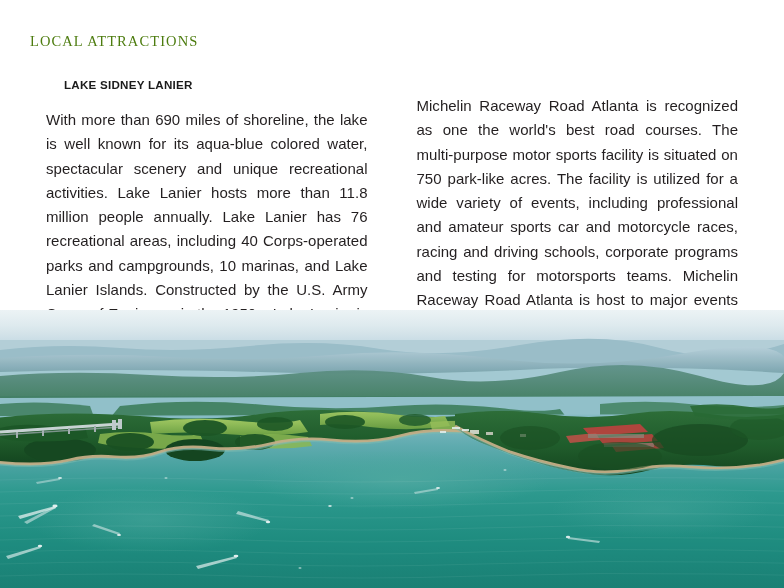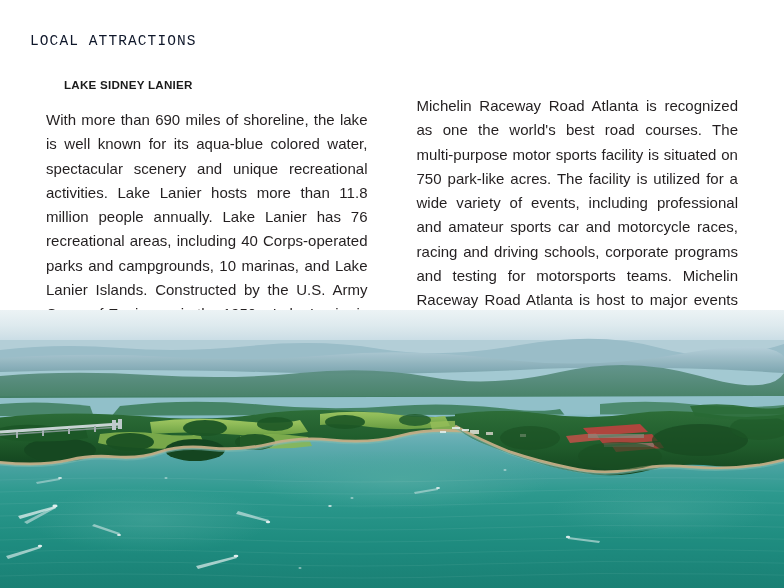--- a/index.html
+++ b/index.html
@@ -22,22 +22,22 @@
   }
 
   
   .section-title {
     position: absolute;
     left: 30px;
     top: 33px;
     font-size: 14.5px;
     letter-spacing: 1.1px;
     font-weight: 400;
-    color: #0f172a;
-    font-family: Liberation Mono, monospace;
+    color: #4d7c0f;
+    font-family: Liberation Serif, serif;
     white-space: nowrap;
   }
 
   
   .columns {
     position: absolute;
     left: 30px;
     top: 78px;
     width: 724px;
     display: flex;

